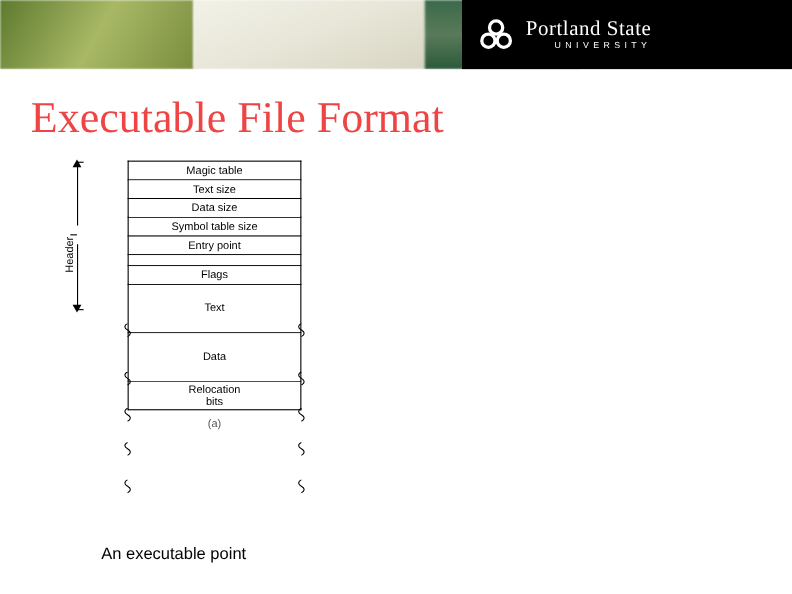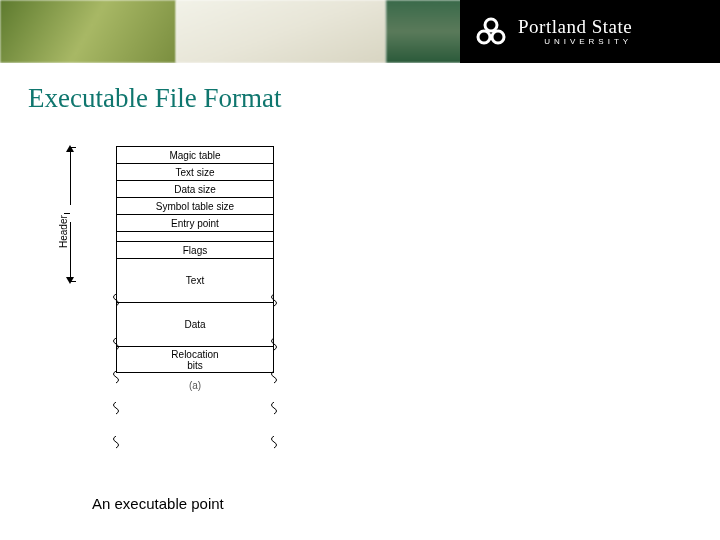--- a/index.html
+++ b/index.html
@@ -24,21 +24,21 @@
   }
   .bg1 { background: linear-gradient(120deg, #5d7a2e, #a8b865, #7a8e3f); flex: 1; filter: blur(1px); }
   .bg2 { background: linear-gradient(160deg, #f2f2e8, #e8e6d8, #d8d5c2); flex: 1.2; filter: blur(1px); }
   .bg3 { background: linear-gradient(180deg, #3a6a4a, #5a7a5a, #2a5a3a); flex: 0.8; filter: blur(1px); }
   .bg4 { background: linear-gradient(140deg, #c8c4b8, #a8a498, #888478); flex: 1.1; filter: blur(1px); }
   .header-bar {
     position: absolute;
     top: 0;
     right: 0;
     height: 63px;
-    width: 260px;
+    width: 300px;
     background: #000000;
     display: flex;
     align-items: center;
     justify-content: flex-start;
     padding-left: 14px;
   }
   .logo-group {
     display: flex;
     align-items: center;
     gap: 10px;
@@ -55,23 +55,23 @@
     letter-spacing: 0.5px;
   }
   .logo-sub {
     font-family: Arial, sans-serif;
     font-size: 8px;
     letter-spacing: 4px;
     text-align: right;
     margin-top: 2px;
   }
   .slide-title {
-    font-size: 27px;
+    font-size: 40px;
     font-family: Georgia, serif;
-    color: #0f766e;
+    color: #ef4444;
     margin: 20px 0 0 28px;
     font-weight: normal;
   }
   .diagram-area {
     position: absolute;
     left: 72px;
     top: 146px;
     width: 260px;
   }
   .file-table {

